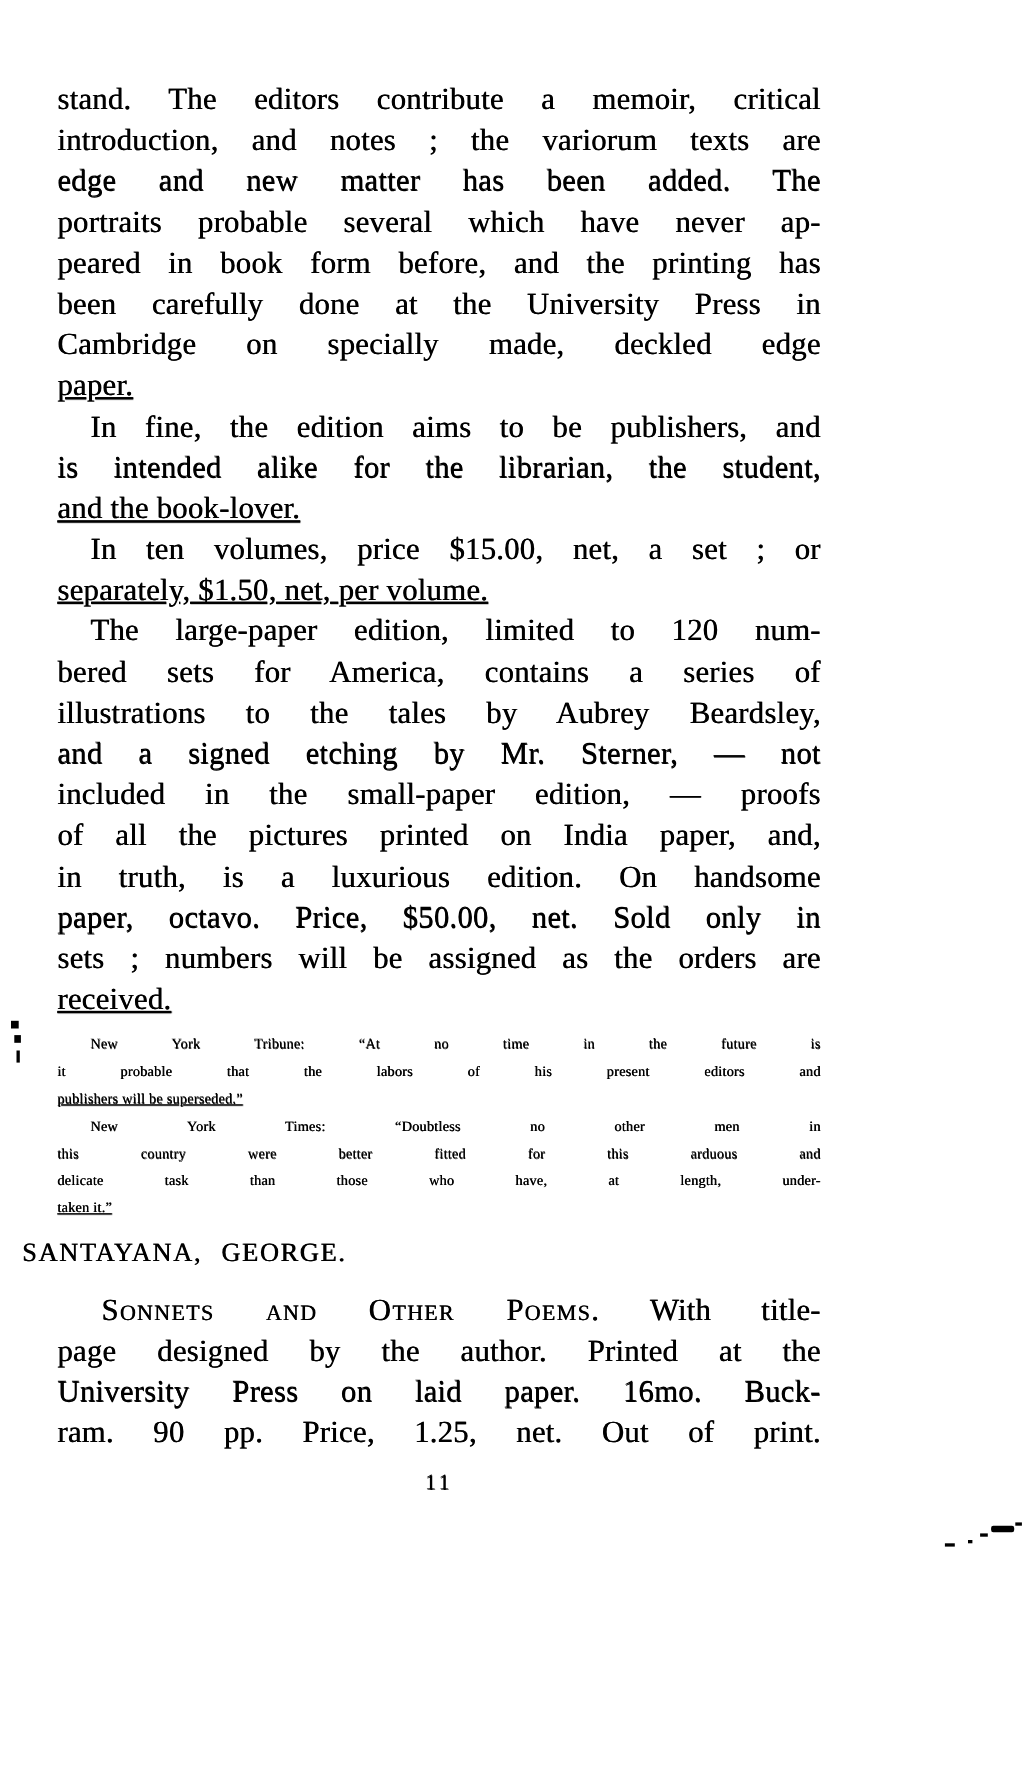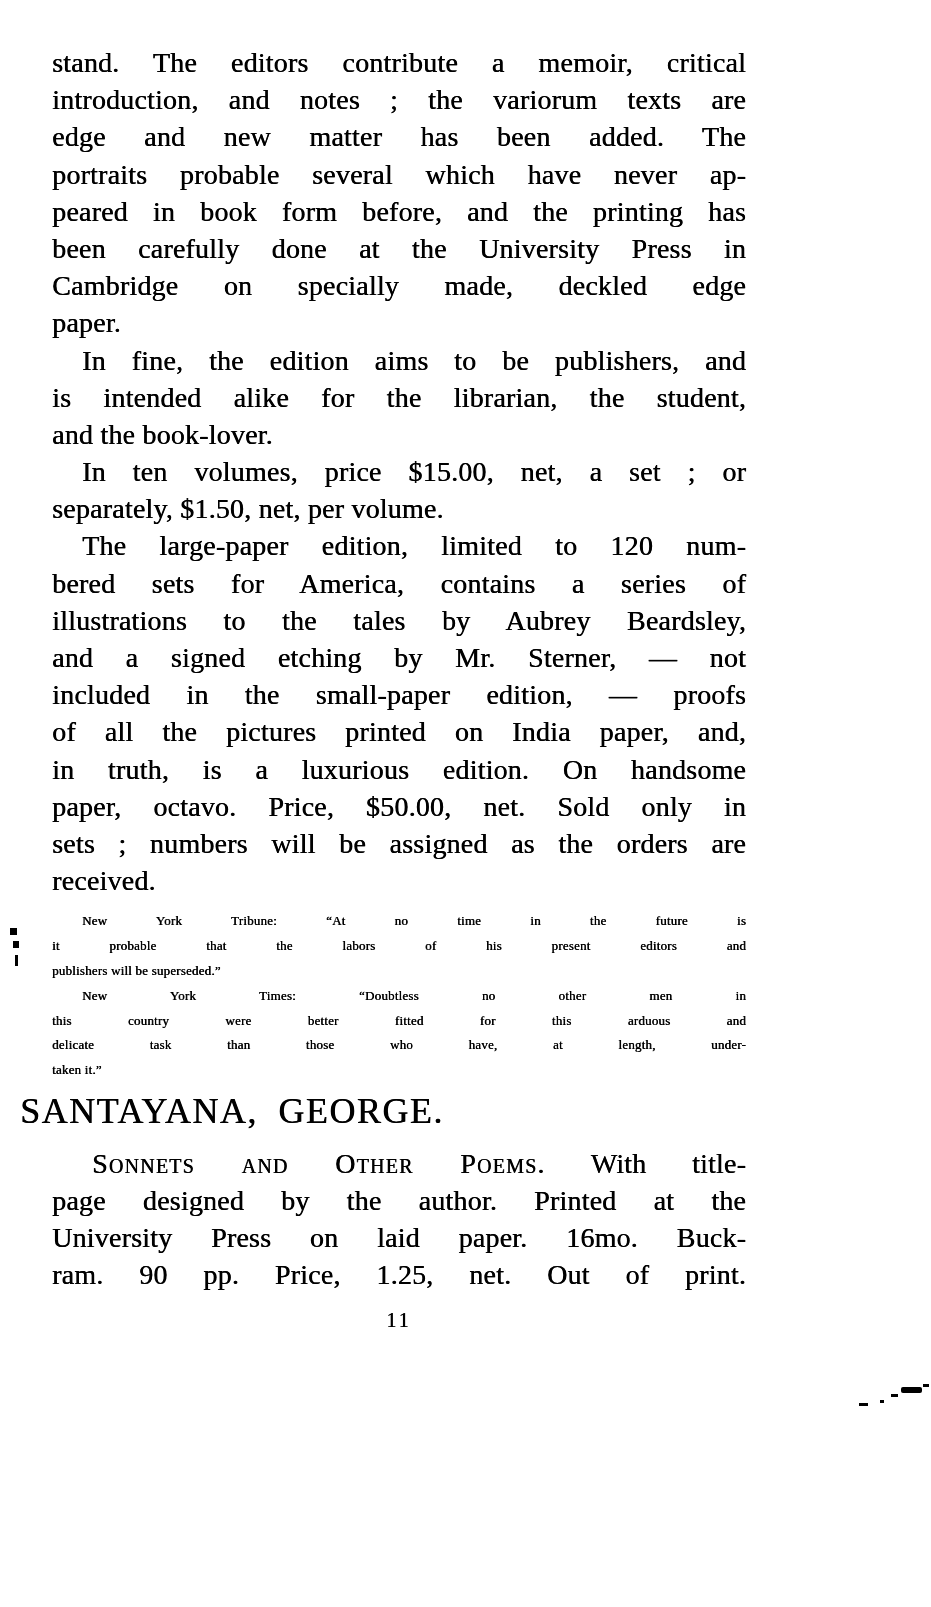--- a/index.html
+++ b/index.html
@@ -10,48 +10,48 @@
     color: #000;
     overflow: hidden;
   }
   .page {
     position: relative;
     width: 931px; height: 1607px;
     background: #ffffff;
   }
   .text-block {
     position: absolute;
-    left: 52px; top: 44px;
+    left: 52px; top: 72px;
     width: 694px;
   }
   
   .line {
     font-size: 28px;
     line-height: 37.2px;
     height: 37.2px;
     text-shadow: 0.45px 0.2px 0 currentColor; 
     letter-spacing: 0.2px;
   }
   .j { text-align: justify; text-align-last: justify; }
-  .l { text-align: left; }
+  .l { text-align: left; text-decoration: underline; }
   .indent { text-indent: 30px; }
   .para { margin: 0; padding: 0; }
   .reviews {
     margin-top: 10px;
   }
   .reviews .line {
     font-size: 13px;
     line-height: 24.8px;
     height: 24.8px;
     text-shadow: 0.4px 0.2px 0 currentColor;
   }
   .reviews .indent { text-indent: 30px; }
   .author-heading {
     margin: 10px 0 16px -32px;
-    font-size: 36px;
+    font-size: 24px;
     line-height: 36px;
     font-weight: normal;
     letter-spacing: 1.5px;
     word-spacing: 10px;
     text-shadow: 0.5px 0.3px 0 currentColor;
   }
   .entry-block { margin-top: 8px; }
   .entry-block .first { text-indent: 40px; }
   .sc {
     font-variant: small-caps;

